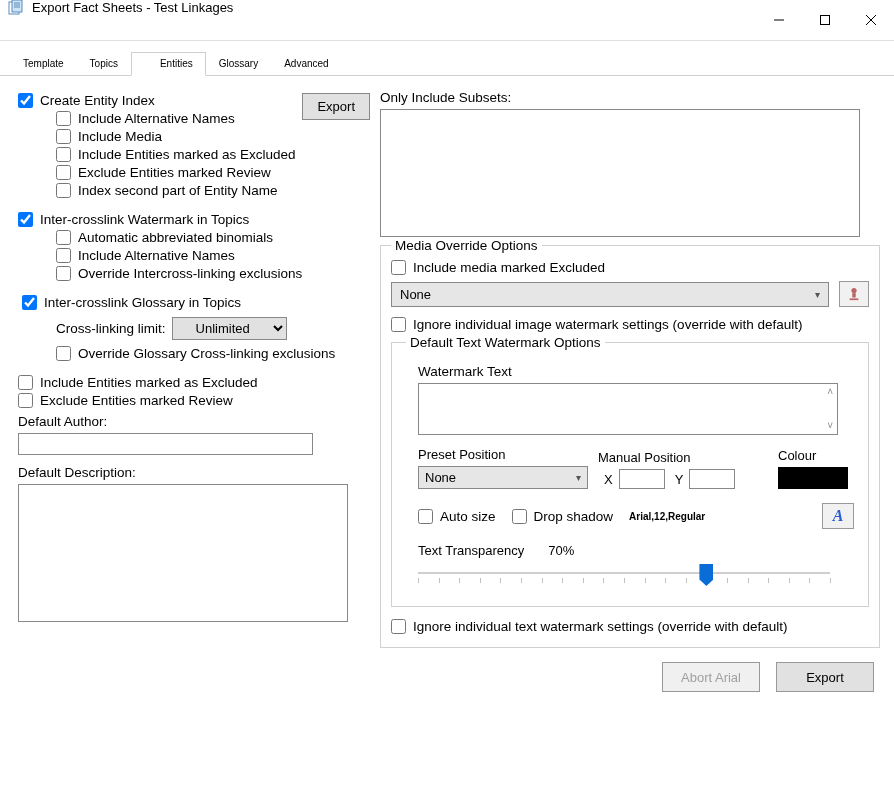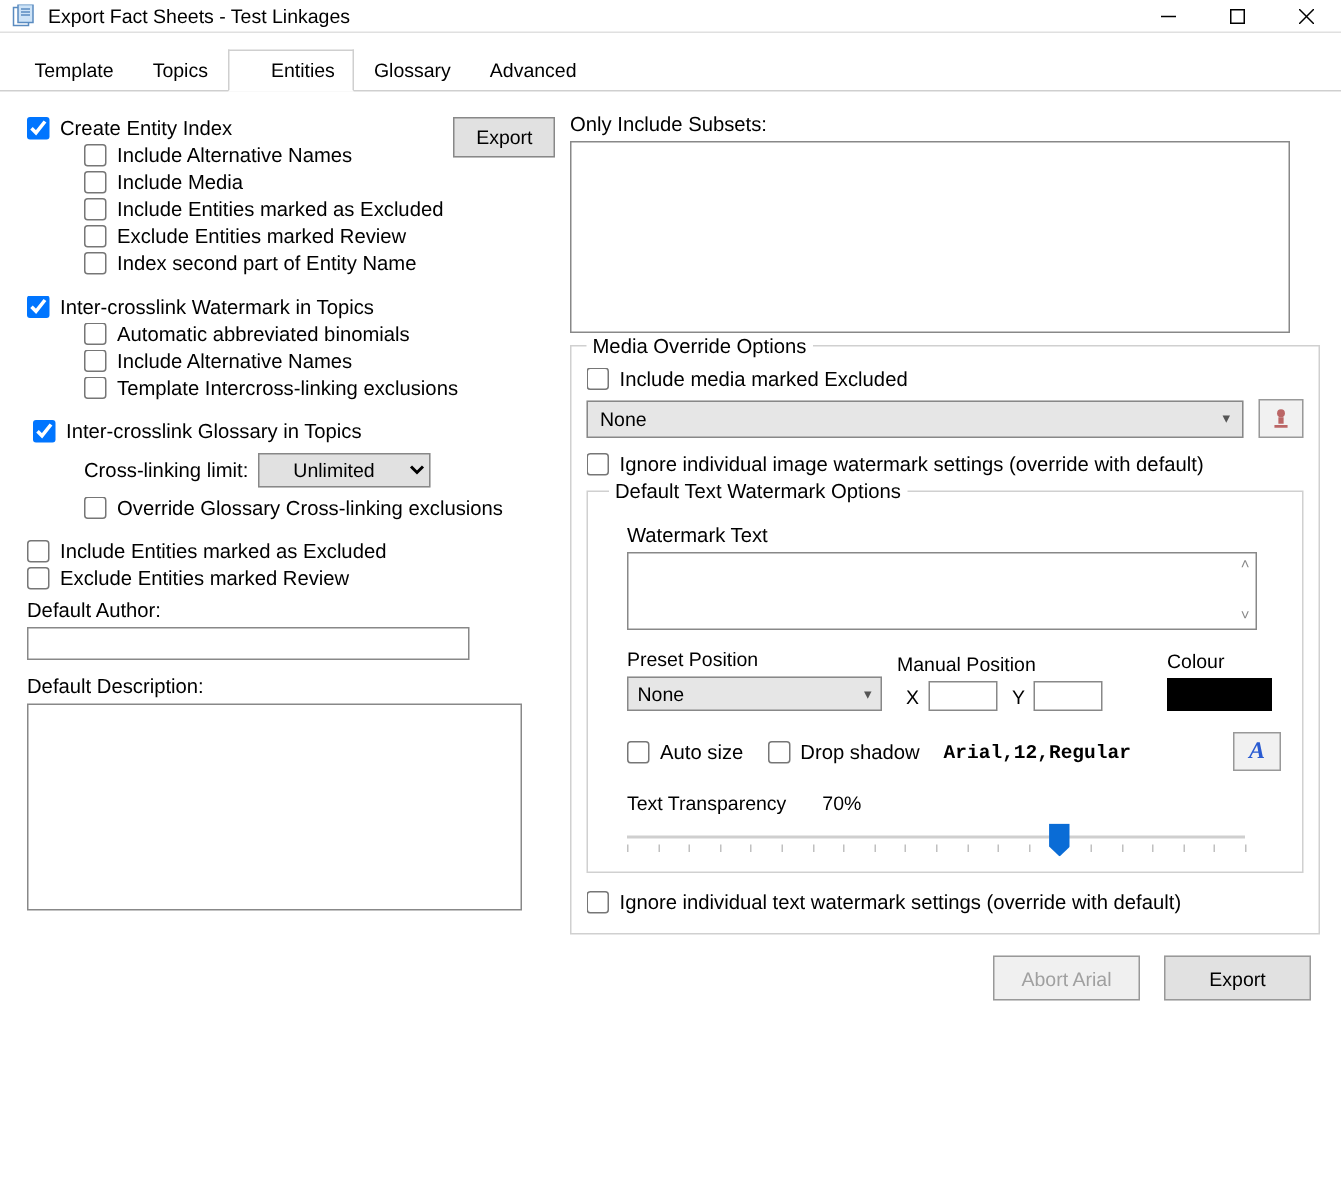--- a/index.html
+++ b/index.html
@@ -6,22 +6,22 @@
 body {
   margin: 0; padding: 0;
   width: 894px; height: 791px;
   font-family: -apple-system, "Segoe UI", Arial, sans-serif;
   font-size: 13px;
   background: #fff;
   color: #000;
   overflow: hidden;
 }
 .titlebar {
-  display: flex; align-items: center;
-  height: 22px;
+  display: flex; align-items: flex-start;
+  height: 41px;
   padding: 0 0 0 8px;
   border-bottom: 1px solid #e0e0e0;
 }
 .titlebar .app-icon {
   width: 16px; height: 16px;
   margin-right: 8px;
   display: flex; align-items: center; justify-content: center;
 }
 .titlebar .app-icon svg { width:16px; height:16px; }
 .titlebar .title { flex: 1; font-size: 13px; }
@@ -34,21 +34,21 @@
 .tabstrip {
   display: flex;
   padding: 10px 10px 0 10px;
   border-bottom: 1px solid #cfcfcf;
 }
 .tab {
   padding: 5px 12px 6px 12px;
   border: 1px solid transparent;
   position: relative;
   top: 1px;
-  font-size: 13px;
+  font-size: 10px;
   cursor: default;
   text-align: right;
 }
 .tab.active {
   border: 1px solid #cfcfcf;
   border-bottom: 1px solid #fff;
   background: #fff;
   padding-left: 28px;
 }
 .content {
@@ -137,21 +137,21 @@
 .stamp-btn {
   width: 30px; height: 26px;
   margin-left: 10px;
   border: 1px solid #999;
   background: #f1f1f1;
   display: flex; align-items: center; justify-content: center;
 }
 .stamp-btn svg { width: 14px; height: 14px; }
 .inner-group {
   border: 1px solid #d0d0d0;
-  padding: 8px 14px 4px 14px;
+  padding: 8px 14px 14px 14px;
   margin-top: 10px;
 }
 .inner-group .sub-legend {
   position: relative; top: -16px;
   background: #fff; padding: 0 4px;
   font-size: 13.5px;
   display: inline-block;
 }
 .inner-group .sub-body { margin-top: -8px; }
 .watermark-textarea {
@@ -193,21 +193,21 @@
 .colour-swatch {
   width: 70px; height: 22px;
   background: #000;
   border: 1px solid #000;
 }
 .font-row {
   display: flex; align-items: center;
   margin-top: 14px;
   gap: 16px;
 }
-.font-spec { font-weight: bold; font-family: Liberation Mono, monospace; font-size: 13px; }
+.font-spec { font-weight: bold; font-family: Liberation Sans, sans-serif; font-size: 10px; }
 .font-btn {
   width: 32px; height: 26px; margin-left:auto;
   border: 1px solid #999;
   background: #f1f1f1;
   display: flex; align-items: center; justify-content: center;
   color: #2a5bd1;
   font-style: italic; font-weight: bold; font-family: "Times New Roman", serif;
   font-size:16px;
 }
 .trans-row { margin-top: 14px; }
@@ -335,21 +335,21 @@
       <div class="check-row indent2">
           <input type="checkbox" style="">
           <span class="check-label">Automatic abbreviated binomials</span>
         </div>
       <div class="check-row indent2">
           <input type="checkbox" style="">
           <span class="check-label">Include Alternative Names</span>
         </div>
       <div class="check-row indent2">
           <input type="checkbox" style="">
-          <span class="check-label">Template Intercross-linking exclusions</span>
+          <span class="check-label">Override Intercross-linking exclusions</span>
         </div>
 
       <div class="section-gap"></div>
       <div class="check-row indent1" style="margin-left:4px;">
         <input type="checkbox" checked="" style="">
         <span class="check-label">Inter-crosslink Glossary in Topics</span>
       </div>
       <div class="inline-combo">
         <label>Cross-linking limit:</label>
         <select class="combo">

